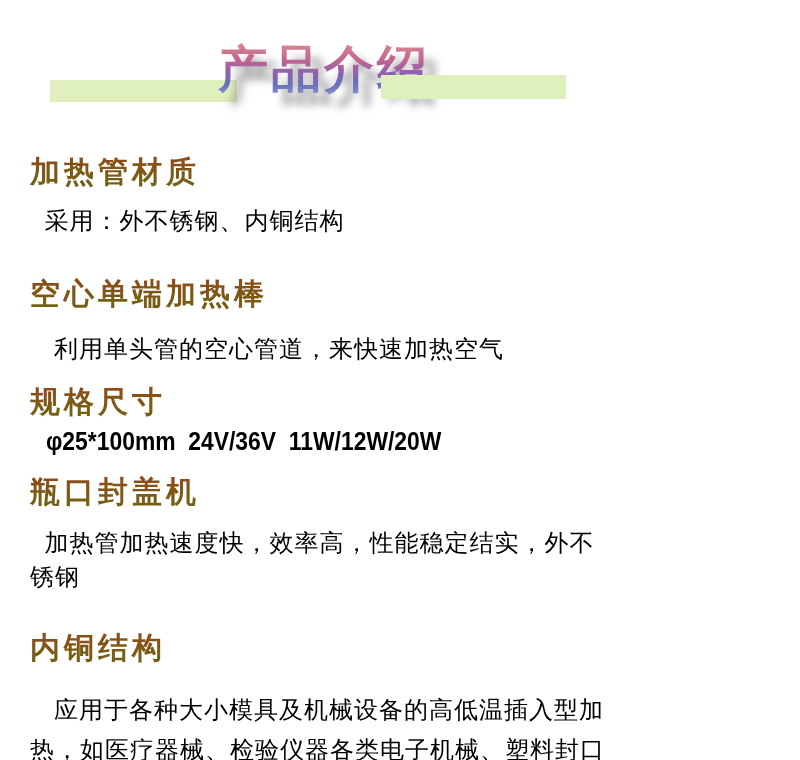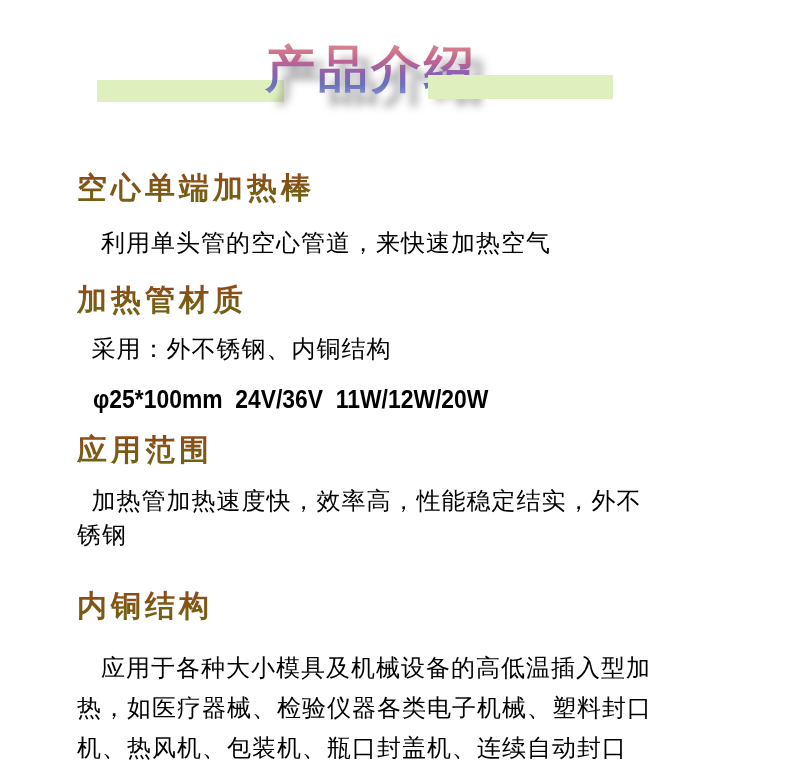--- a/index.html
+++ b/index.html
@@ -3,21 +3,21 @@
 <meta charset="utf-8">
 <style>
   html, body { margin: 0; padding: 0; }
   body {
     width: 800px; height: 760px;
     background: #ffffff;
     overflow: hidden;
     font-family: "Liberation Serif", "DejaVu Serif", serif;
     color: #000;
   }
-  .page { width: 648px; height: 760px; position: relative; margin-left: 47px; }
+  .page { width: 648px; height: 760px; position: relative; }
 
   
   .header { position: relative; height: 132px; }
   .bar {
     position: absolute;
     background: #dff0be;
   }
   .bar-left  { left: 50px;  top: 80px; width: 187px; height: 22px; }
   .bar-right { right: 82px; top: 75px; width: 185px; height: 24px; }
   .title-wrap {
@@ -110,36 +110,37 @@
     <div class="bar bar-left"></div>
     <div class="title-wrap">
       <span class="title-shadow">产品介绍</span>
       <span class="title">产品介绍</span>
     </div>
     <div class="bar bar-right"></div>
   </header>
 
   <main class="content">
 
+    <section class="sec sec-2">
+      <h2 class="heading">加热管材质</h2>
+      <p class="body">采用：外不锈钢、内铜结构</p>
+    </section>
+
     <section class="sec sec-1">
       <h2 class="heading">空心单端加热棒</h2>
       <p class="body">利用单头管的空心管道，来快速加热空气</p>
     </section>
 
-    <section class="sec sec-2">
-      <h2 class="heading">加热管材质</h2>
-      <p class="body">采用：外不锈钢、内铜结构</p>
-    </section>
-
     <section class="sec sec-3">
+      <h2 class="heading">规格尺寸</h2>
       <p class="body">φ25*100mm  24V/36V  11W/12W/20W</p>
     </section>
 
     <section class="sec sec-4">
-      <h2 class="heading">应用范围</h2>
+      <h2 class="heading">瓶口封盖机</h2>
       <p class="body">加热管加热速度快，效率高，性能稳定结实，外不锈钢</p>
     </section>
 
     <section class="sec sec-5">
       <h2 class="heading">内铜结构</h2>
       <p class="body">应用于各种大小模具及机械设备的高低温插入型加热，如医疗器械、检验仪器各类电子机械、塑料封口机、热风机、包装机、瓶口封盖机、连续自动封口机、制烟机等（本产品不适合液体，空气加热）</p>
     </section>
 
   </main>
 </div>

